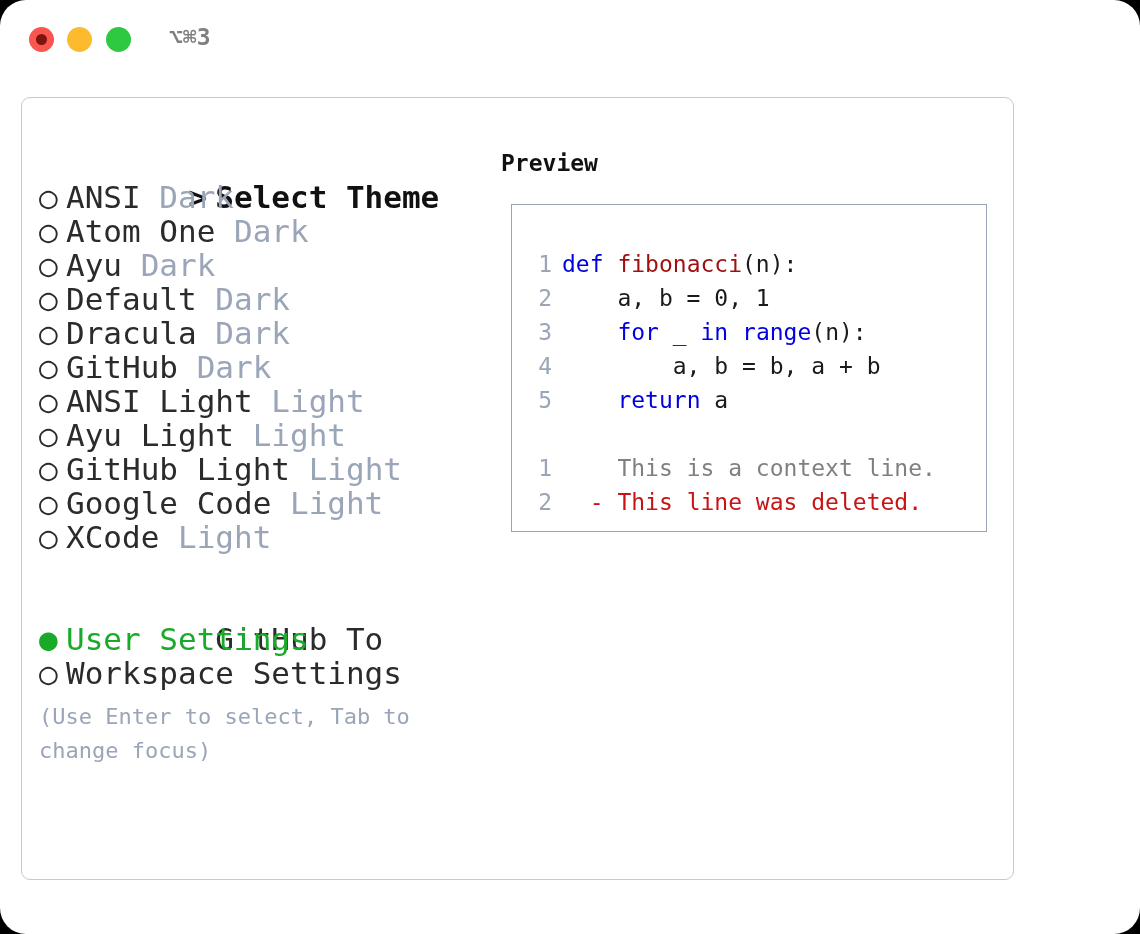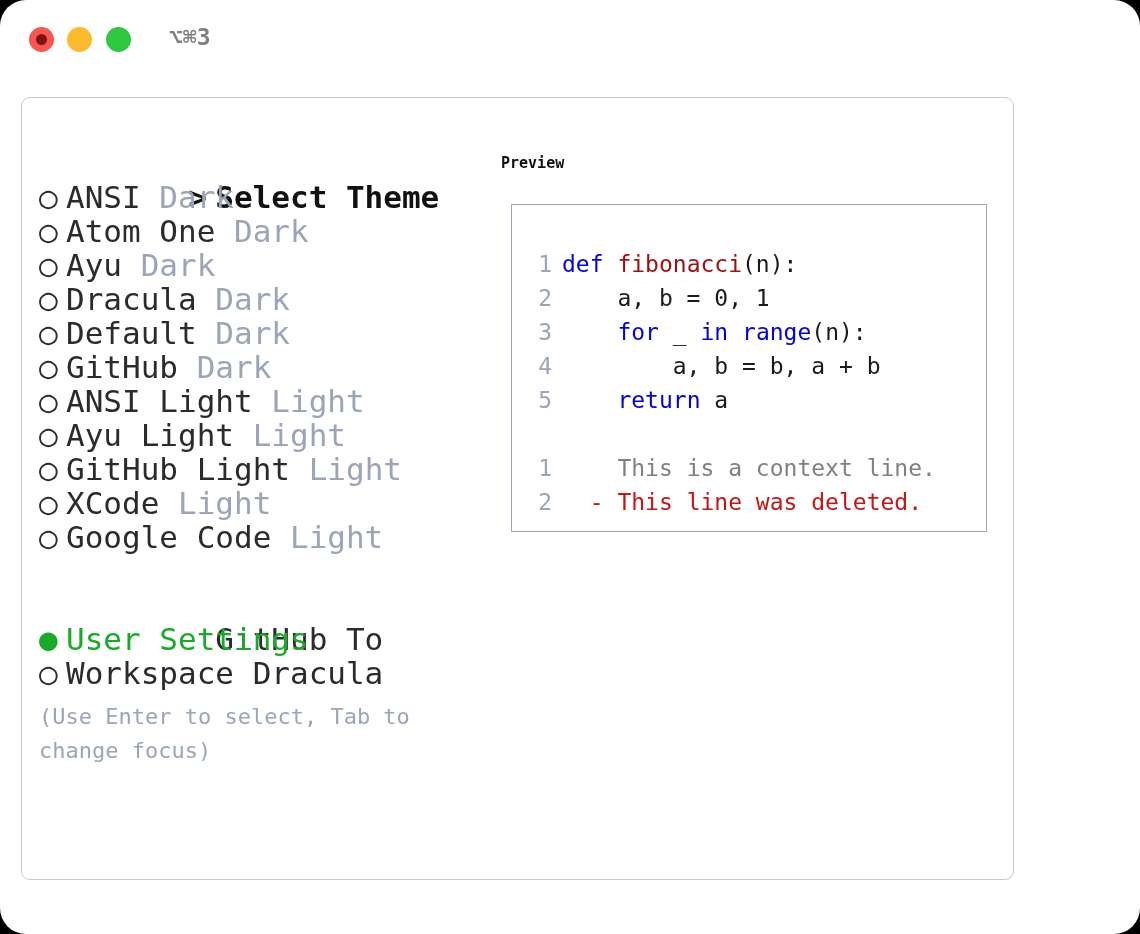--- a/index.html
+++ b/index.html
@@ -119,21 +119,21 @@
   }
 
   
   #preview-column {
     position: absolute;
     left: 479px;
     top: 48px;
     width: 500px;
   }
   #preview-title {
-    font-size: 15px;
+    font-size: 23px;
     font-weight: bold;
     color: #111111;
     line-height: 34px;
   }
   #preview-box {
     position: absolute;
     left: 489px;
     top: 106px;
     width: 476px;
     height: 328px;
@@ -187,39 +187,39 @@
     <div id="theme-column">
 
       <div class="row header-row">
         <span class="marker">&gt;</span><span>Select Theme</span>
       </div>
 
       <div id="theme-rows">
           <div class="row"><span class="marker">○</span><span>ANSI </span><span class="tag">Dark</span></div>
           <div class="row"><span class="marker">○</span><span>Atom One </span><span class="tag">Dark</span></div>
           <div class="row"><span class="marker">○</span><span>Ayu </span><span class="tag">Dark</span></div>
+          <div class="row"><span class="marker">○</span><span>Default </span><span class="tag">Dark</span></div>
           <div class="row"><span class="marker">○</span><span>Dracula </span><span class="tag">Dark</span></div>
-          <div class="row"><span class="marker">○</span><span>Default </span><span class="tag">Dark</span></div>
           <div class="row"><span class="marker">○</span><span>GitHub </span><span class="tag">Dark</span></div>
           <div class="row"><span class="marker">○</span><span>ANSI Light </span><span class="tag">Light</span></div>
           <div class="row"><span class="marker">○</span><span>Ayu Light </span><span class="tag">Light</span></div>
           <div class="row"><span class="marker">○</span><span>GitHub Light </span><span class="tag">Light</span></div>
+          <div class="row"><span class="marker">○</span><span>Google Code </span><span class="tag">Light</span></div>
           <div class="row"><span class="marker">○</span><span>XCode </span><span class="tag">Light</span></div>
-          <div class="row"><span class="marker">○</span><span>Google Code </span><span class="tag">Light</span></div>
         </div>
 
       <div class="spacer-row"></div>
 
       <div class="row">
         <span class="marker"> </span><span>GitHub To</span>
       </div>
 
       <div id="apply-rows">
           <div class="row selected"><span class="marker">●</span><span>User Settings</span></div>
-          <div class="row"><span class="marker">○</span><span>Workspace Dracula</span></div>
+          <div class="row"><span class="marker">○</span><span>Workspace Settings</span></div>
         </div>
 
     </div>
 
     <div id="hint">(Use Enter to select, Tab to change focus)</div>
 
     <div id="preview-column">
       <div id="preview-title">Preview</div>
     </div>
 

